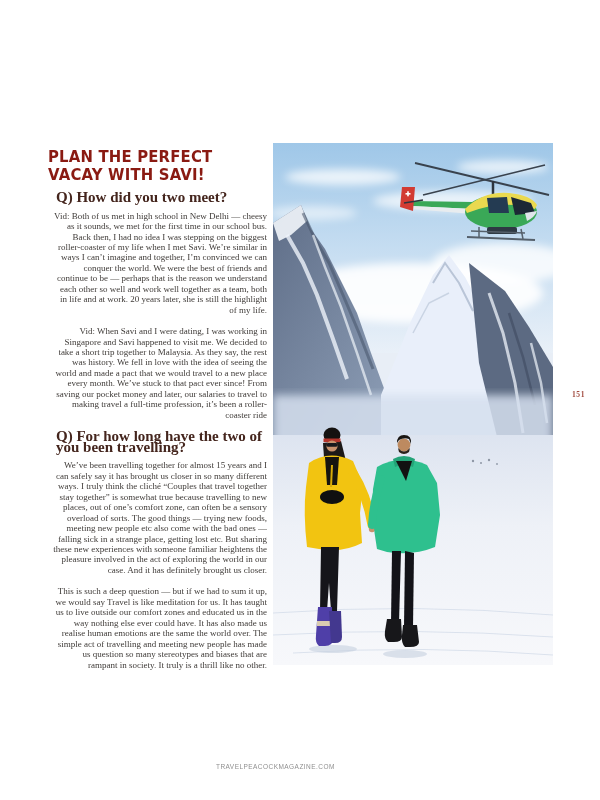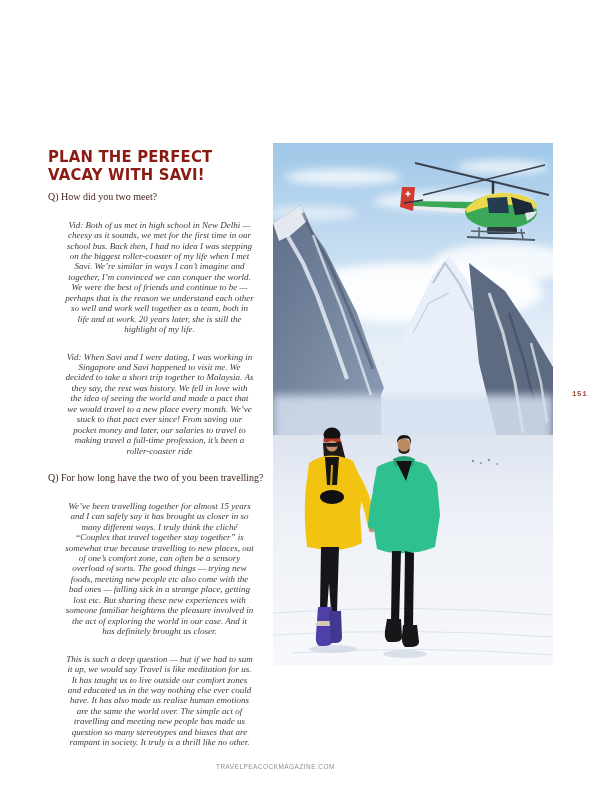--- a/index.html
+++ b/index.html
@@ -11,32 +11,31 @@
   .column{position:absolute;left:48px;top:148px;width:223px;}
   .headline{
     font-family:"DejaVu Sans", sans-serif;font-weight:800;
     font-size:16px;line-height:17.5px;letter-spacing:.2px;
     color:var(--heading);text-transform:uppercase;
     transform:scaleX(.93);transform-origin:0 0;
     margin:0 0 9px 0;
   }
   .qa-block{margin:0 0 11px 0;}
   .question{
-    font-weight:normal;font-size:10px;line-height:10.6px;
-    color:var(--question);margin:0;
+    font-weight:bold;font-size:15px;line-height:10.6px;
+    color:var(--question);margin:8px;
   }
   .answer{
-    font-size:9px;line-height:10.45px;color:var(--body);margin:17px;
-    text-align:center;
-    font-style:italic;
+    font-size:9px;line-height:10.45px;color:var(--body);margin:4px;
+    text-align:right;
   }
   
   .page-number{
     position:absolute;left:572px;top:390px;
-    font-family:Liberation Mono, monospace;font-size:7.5px;font-weight:bold;
+    font-family:Liberation Serif, serif;font-size:7.5px;font-weight:bold;
     letter-spacing:.6px;color:var(--page_number);
   }
   .footer-url{
     position:absolute;left:216px;top:763px;
     font-family:"Liberation Sans", sans-serif;font-size:6.5px;
     letter-spacing:.45px;color:var(--footer);
   }
   
   .photo{
     position:absolute;left:273px;top:143px;width:280px;height:522px;

